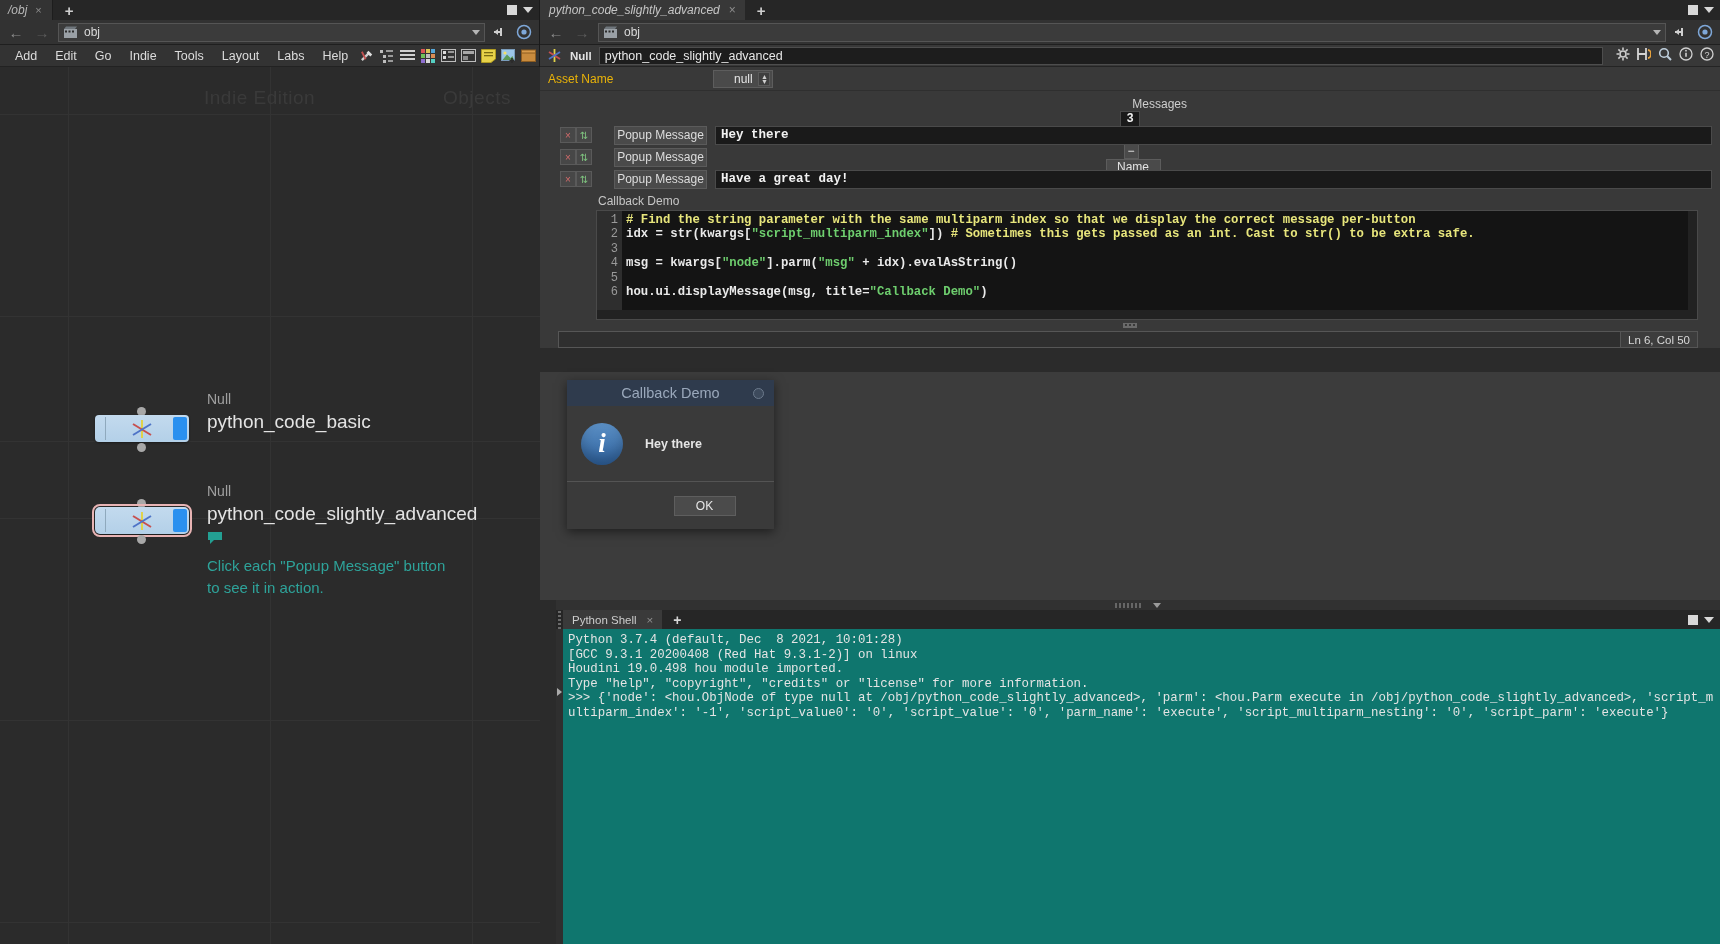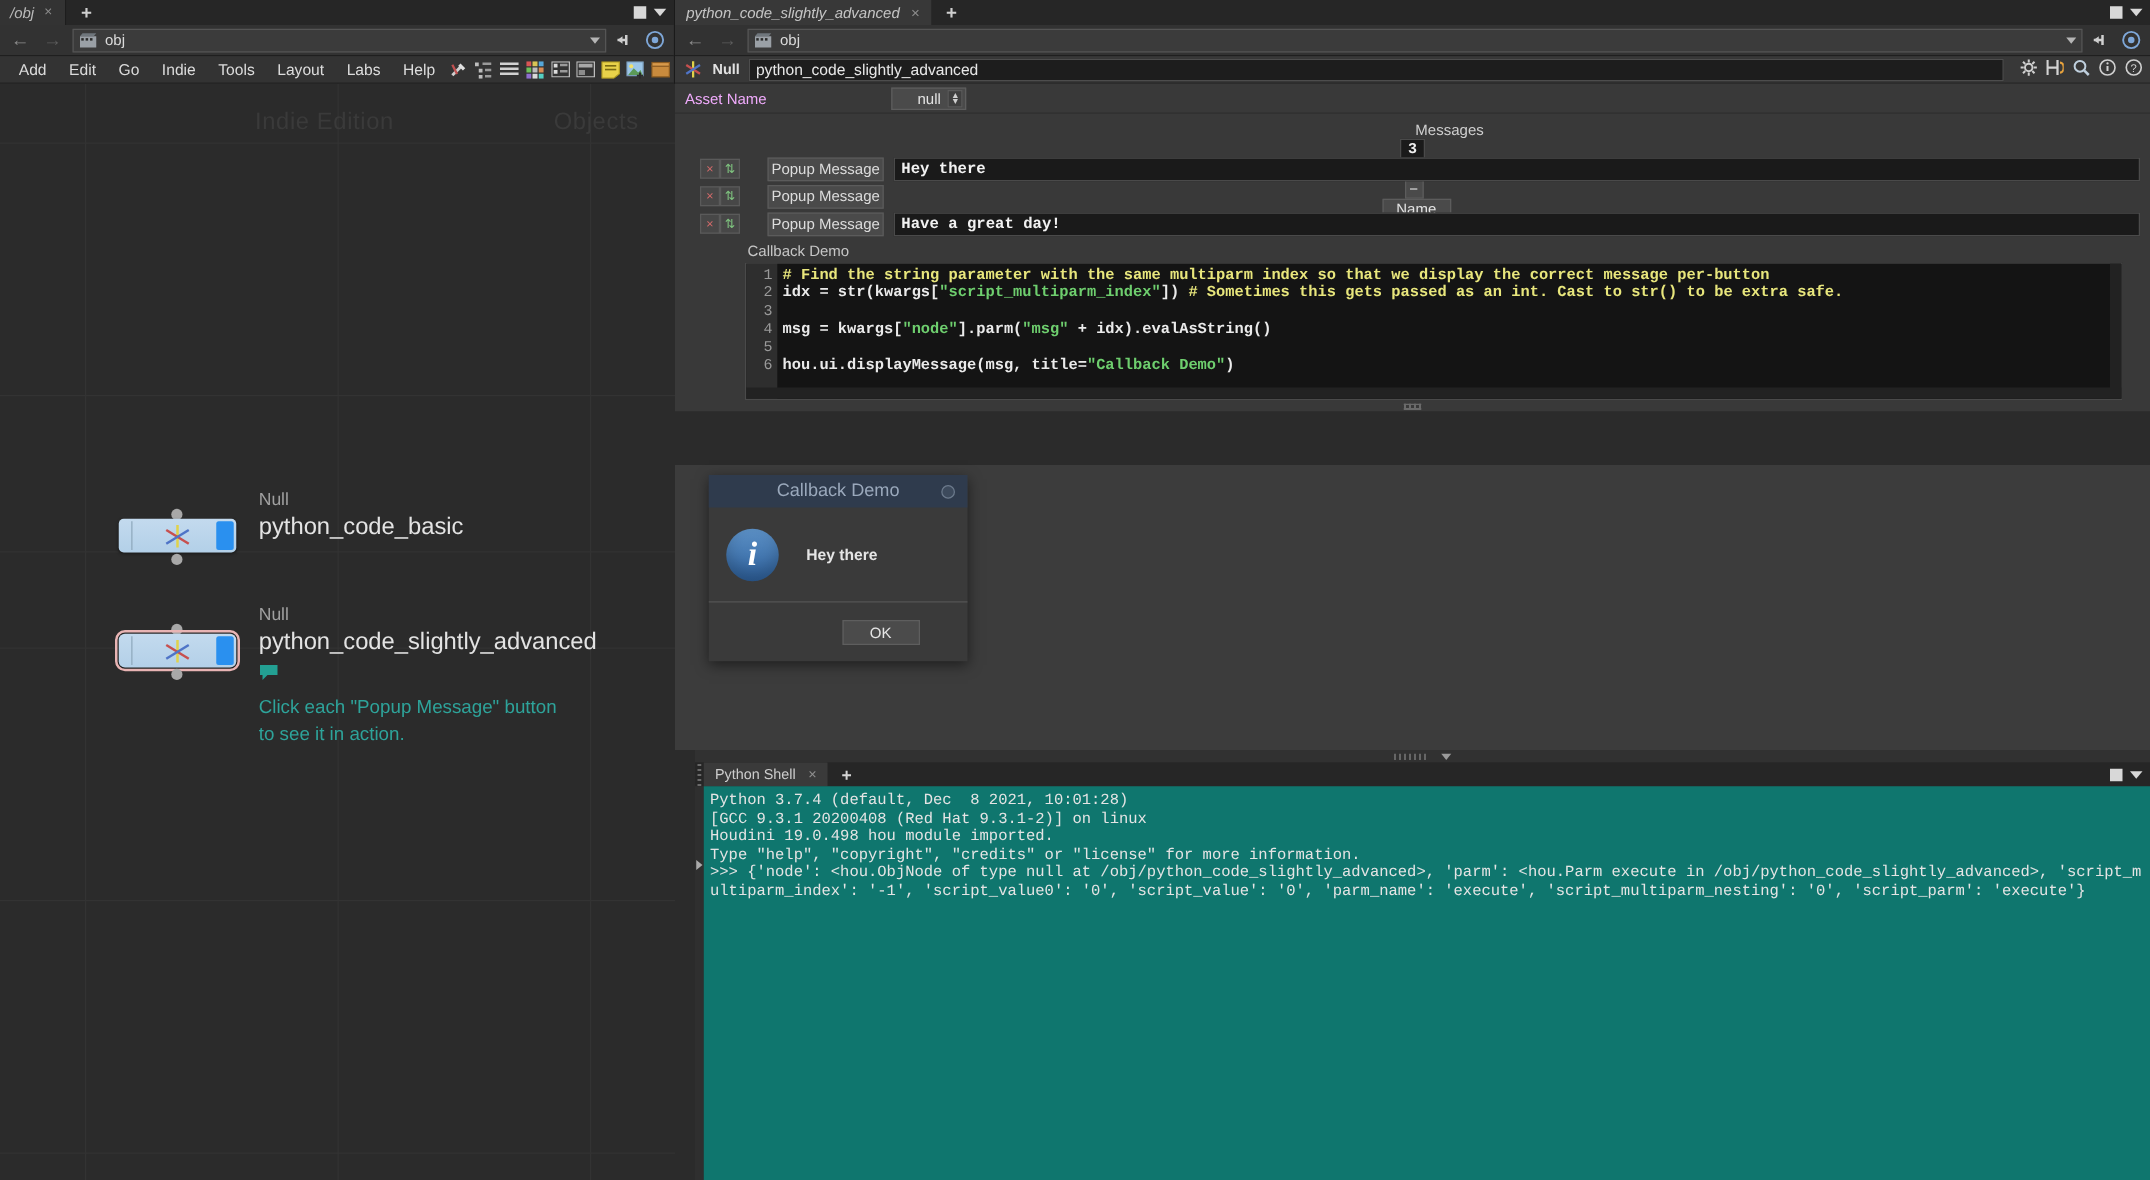--- a/index.html
+++ b/index.html
@@ -58,21 +58,21 @@
   .r-tab .x { font-style: normal; color: #8d8d8d;}
   .r-pathbar { height: 25px; background: #323232; display:flex; align-items:center; padding: 0 6px; gap: 6px; border-bottom: 1px solid #1f1f1f;}
 
   .param-header { height: 22px; background: #383838; display:flex; align-items:center; padding: 0 6px; gap: 7px; border-bottom: 1px solid #242424;}
   .ph-type { color: #e2e2e2; font-size: 11.5px; font-weight: bold;}
   .ph-name { flex: 1; height: 18px; background: #1d1d1d; border: 1px solid #4d4d4d; display:flex; align-items:center; padding: 0 5px; color: #e7e7e7; font-size: 12.5px;}
   .ph-icos { display:flex; align-items:center; gap: 7px; padding-left: 6px;}
 
   .param-body { background: #393939; padding: 0; }
   .row-asset { display:flex; align-items:center; height: 24px; padding-left: 8px; border-bottom: 1px solid #2f2f2f;}
-  .lbl { color: #f0abfc; font-size: 12px; }
+  .lbl { color: #eab308; font-size: 12px; }
   .combo { margin-left: 100px; width: 60px; height: 18px; background: #4a4a4a; border: 1px solid #5d5d5d; display:flex; align-items:center; justify-content:center; color:#e4e4e4; font-size:12px; position:relative;}
   .combo .sp { position: absolute; right: 2px; top: 1px; bottom: 1px; width: 12px; background: #3f3f3f; border: 1px solid #5a5a5a; display:flex; flex-direction:column; align-items:center; justify-content:center; line-height:5px; font-size: 8px;}
 
   .row-msgs { display:flex; align-items:center; height: 22px; padding: 0 8px; gap: 0; flex-direction: column;}
   .row-msgs .lab { width: 130px; text-align: right; padding-right: 8px; font-size: 12px; color: #cfcfcf;}
   .num-field { flex: 1; height: 18px; background: #1a1a1a; border: 1px solid #4a4a4a; color: #f0f0f0; font-family: "Liberation Mono", monospace; font-size: 12px; display:flex; align-items:center; padding: 0 5px; font-weight:bold;}
   .sq-btn { width: 15px; height: 17px; background: #4a4a4a; border: 1px solid #5c5c5c; color: #e0e0e0; display:flex; align-items:center; justify-content:center; font-size: 12px; margin-left: 2px;}
   .clear-btn { margin-left: 6px; width: 55px; height: 18px; background: #4a4a4a; border: 1px solid #5c5c5c; color: #e3e3e3; display:flex; align-items:center; justify-content:center; font-size: 12px;}
 
   .msg-row { display:flex; align-items:center; height: 22px; padding-left: 20px; gap: 0;}
@@ -449,20 +449,23 @@
             <div>5</div>
             <div>6</div>
           </div>
         <div class="code"><div><span class="c-comment"># Find the string parameter with the same multiparm index so that we display the correct message per-button</span></div><div><span class="c-plain">idx = str(kwargs[</span><span class="c-str">"script_multiparm_index"</span><span class="c-plain">]) </span><span class="c-comment"># Sometimes this gets passed as an int. Cast to str() to be extra safe.</span></div><div>&nbsp;</div><div><span class="c-plain">msg = kwargs[</span><span class="c-str">"node"</span><span class="c-plain">].parm(</span><span class="c-str">"msg"</span><span class="c-plain"> + idx).evalAsString()</span></div><div>&nbsp;</div><div><span class="c-plain">hou.ui.displayMessage(msg, title=</span><span class="c-str">"Callback Demo"</span><span class="c-plain">)</span></div></div>
         <div class="ed-scroll-v"></div>
         <div class="ed-scroll-h"></div>
       </div>
 
       <div class="grip"></div>
 
+      <div class="status-strip">
+        <span class="lncol">Ln 6, Col 50</span>
+      </div>
     </div>
 
     <div class="viewer-blank">
 
       <div class="dialog">
         <div class="dlg-title">
           <span>Callback Demo</span>
           <span class="dlg-dot"></span>
         </div>
         <div class="dlg-body">

